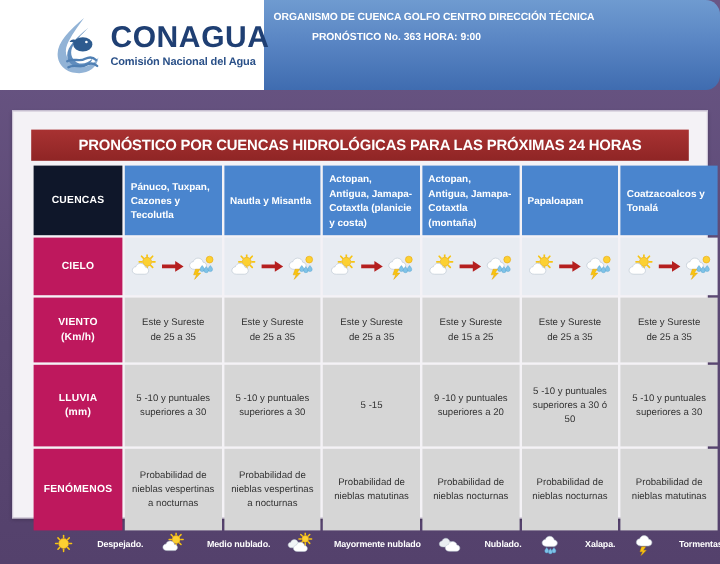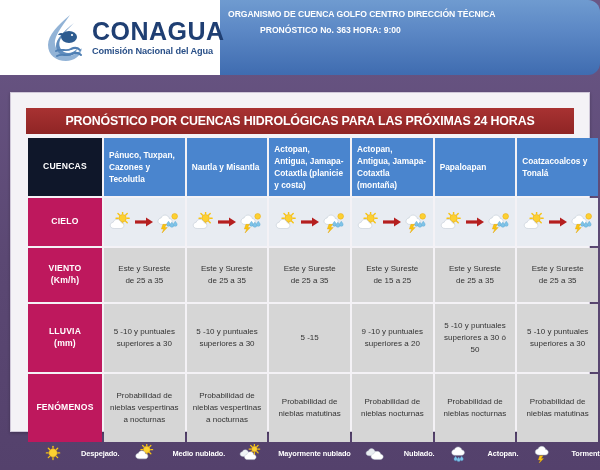--- a/index.html
+++ b/index.html
@@ -452,21 +452,21 @@
       </div>
       <div class="leg-item">
         <svg viewBox="0 0 40 34" width="22" height="19">
           <g transform="translate(5,5) scale(0.96)">
             <path d="M7 16 C2.6 16 0 13.4 0 10.4 C0 7.6 2.3 5.2 5.2 5 C6 2.1 8.7 0 12 0 C15.6 0 18.6 2.5 19.2 5.8 C22.1 6.1 24 8.2 24 10.8 C24 13.7 21.6 16 18.6 16 Z" fill="#ffffff" stroke="#b9c4cf" stroke-width=".9"></path>
           </g>
           <path d="M12 22 c -2 2.6 -3 4 -3 5.2 a 3 3 0 0 0 6 0 c 0 -1.2 -1 -2.6 -3 -5.2 z" fill="#7fc3e8" stroke="#4d9fce" stroke-width="0.6"></path>
           <path d="M17.5 23.5 c -2 2.6 -3 4 -3 5.2 a 3 3 0 0 0 6 0 c 0 -1.2 -1 -2.6 -3 -5.2 z" fill="#7fc3e8" stroke="#4d9fce" stroke-width="0.6"></path>
           <path d="M23 22 c -2 2.6 -3 4 -3 5.2 a 3 3 0 0 0 6 0 c 0 -1.2 -1 -2.6 -3 -5.2 z" fill="#7fc3e8" stroke="#4d9fce" stroke-width="0.6"></path>
         </svg>
-        <span class="leg-label">Actopan.</span>
+        <span class="leg-label">Xalapa.</span>
       </div>
       <div class="leg-item">
         <svg viewBox="0 0 40 34" width="22" height="19">
           <g transform="translate(6,4) scale(0.98)">
             <path d="M7 16 C2.6 16 0 13.4 0 10.4 C0 7.6 2.3 5.2 5.2 5 C6 2.1 8.7 0 12 0 C15.6 0 18.6 2.5 19.2 5.8 C22.1 6.1 24 8.2 24 10.8 C24 13.7 21.6 16 18.6 16 Z" fill="#ffffff" stroke="#b9c4cf" stroke-width=".9"></path>
           </g>
           <path d="M14 21 l 6 0 l -3.4 5.2 l 4.4 0 l -8.6 9 l 3 -6.6 l -4 0 z" fill="#f9c40f" stroke="#e0a000" stroke-width="0.6"></path>
         </svg>
         <span class="leg-label">Tormentas.</span>
       </div>

